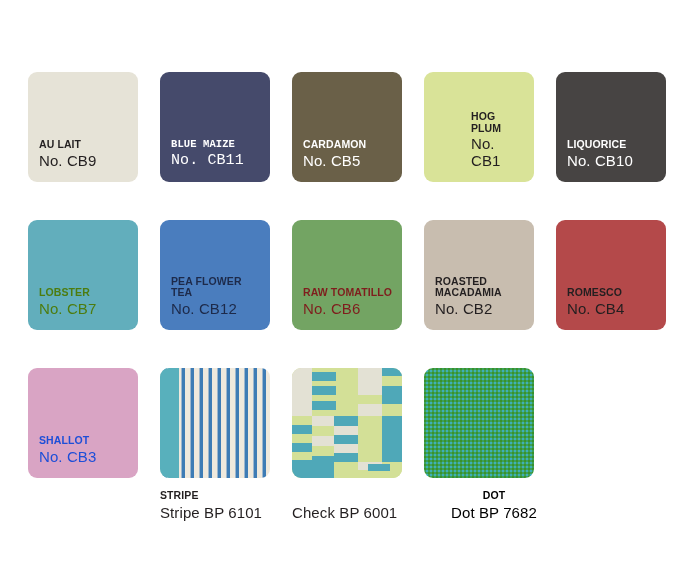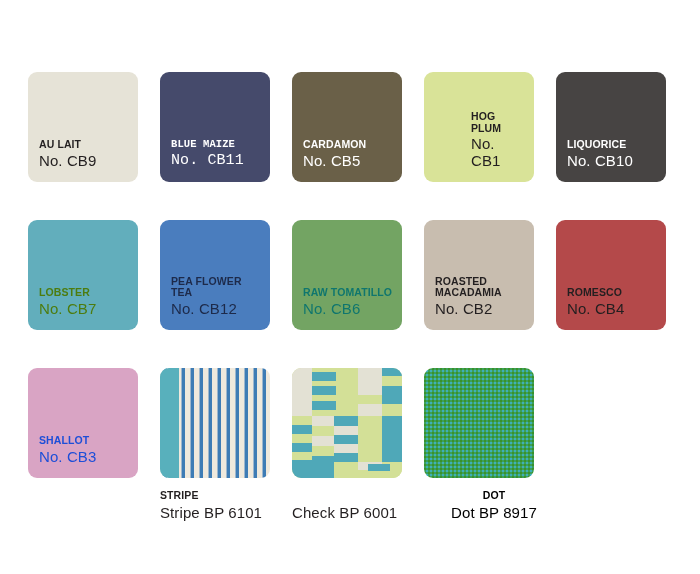--- a/index.html
+++ b/index.html
@@ -131,21 +131,21 @@
       </div>
       <div class="swatch">
         <div class="swatch-chip" style="background: rgb(74, 125, 190);"></div>
         <div class="swatch-caption" style="color: rgb(29, 42, 74);">
           <span class="swatch-name">PEA FLOWER TEA</span>
           <span class="swatch-code">No. CB12</span>
         </div>
       </div>
       <div class="swatch">
         <div class="swatch-chip" style="background: rgb(115, 164, 99);"></div>
-        <div class="swatch-caption" style="color: #0f766e;">
+        <div class="swatch-caption" style="color: #7f1d1d;">
           <span class="swatch-name">RAW TOMATILLO</span>
           <span class="swatch-code">No. CB6</span>
         </div>
       </div>
       <div class="swatch">
         <div class="swatch-chip" style="background: rgb(200, 189, 175);"></div>
         <div class="swatch-caption" style="color: rgb(35, 31, 32);">
           <span class="swatch-name">ROASTED
 MACADAMIA</span>
           <span class="swatch-code">No. CB2</span>
@@ -223,17 +223,17 @@
         <div class="swatch-caption" style="color: rgb(35, 31, 32);">
           <span class="swatch-code">Check BP 6001</span>
         </div>
       </div>
       <div class="swatch pattern">
         <div class="swatch-chip">
           <div class="pattern-fill" style="background: repeating-linear-gradient(0deg, rgb(242, 233, 124) 0px, rgb(242, 233, 124) 2px, transparent 2px, transparent 4px), repeating-linear-gradient(90deg, rgb(242, 233, 124) 0px, rgb(242, 233, 124) 2px, transparent 2px, transparent 4px) rgb(63, 175, 184); background-blend-mode: multiply;"></div>
         </div>
         <div class="swatch-caption" style="color: #000000; text-align: center;">
           <span class="swatch-name">DOT</span>
-          <span class="swatch-code">Dot BP 8917</span>
+          <span class="swatch-code">Dot BP 7682</span>
         </div>
       </div>
     </div>
 </div>
 
 </body></html>

